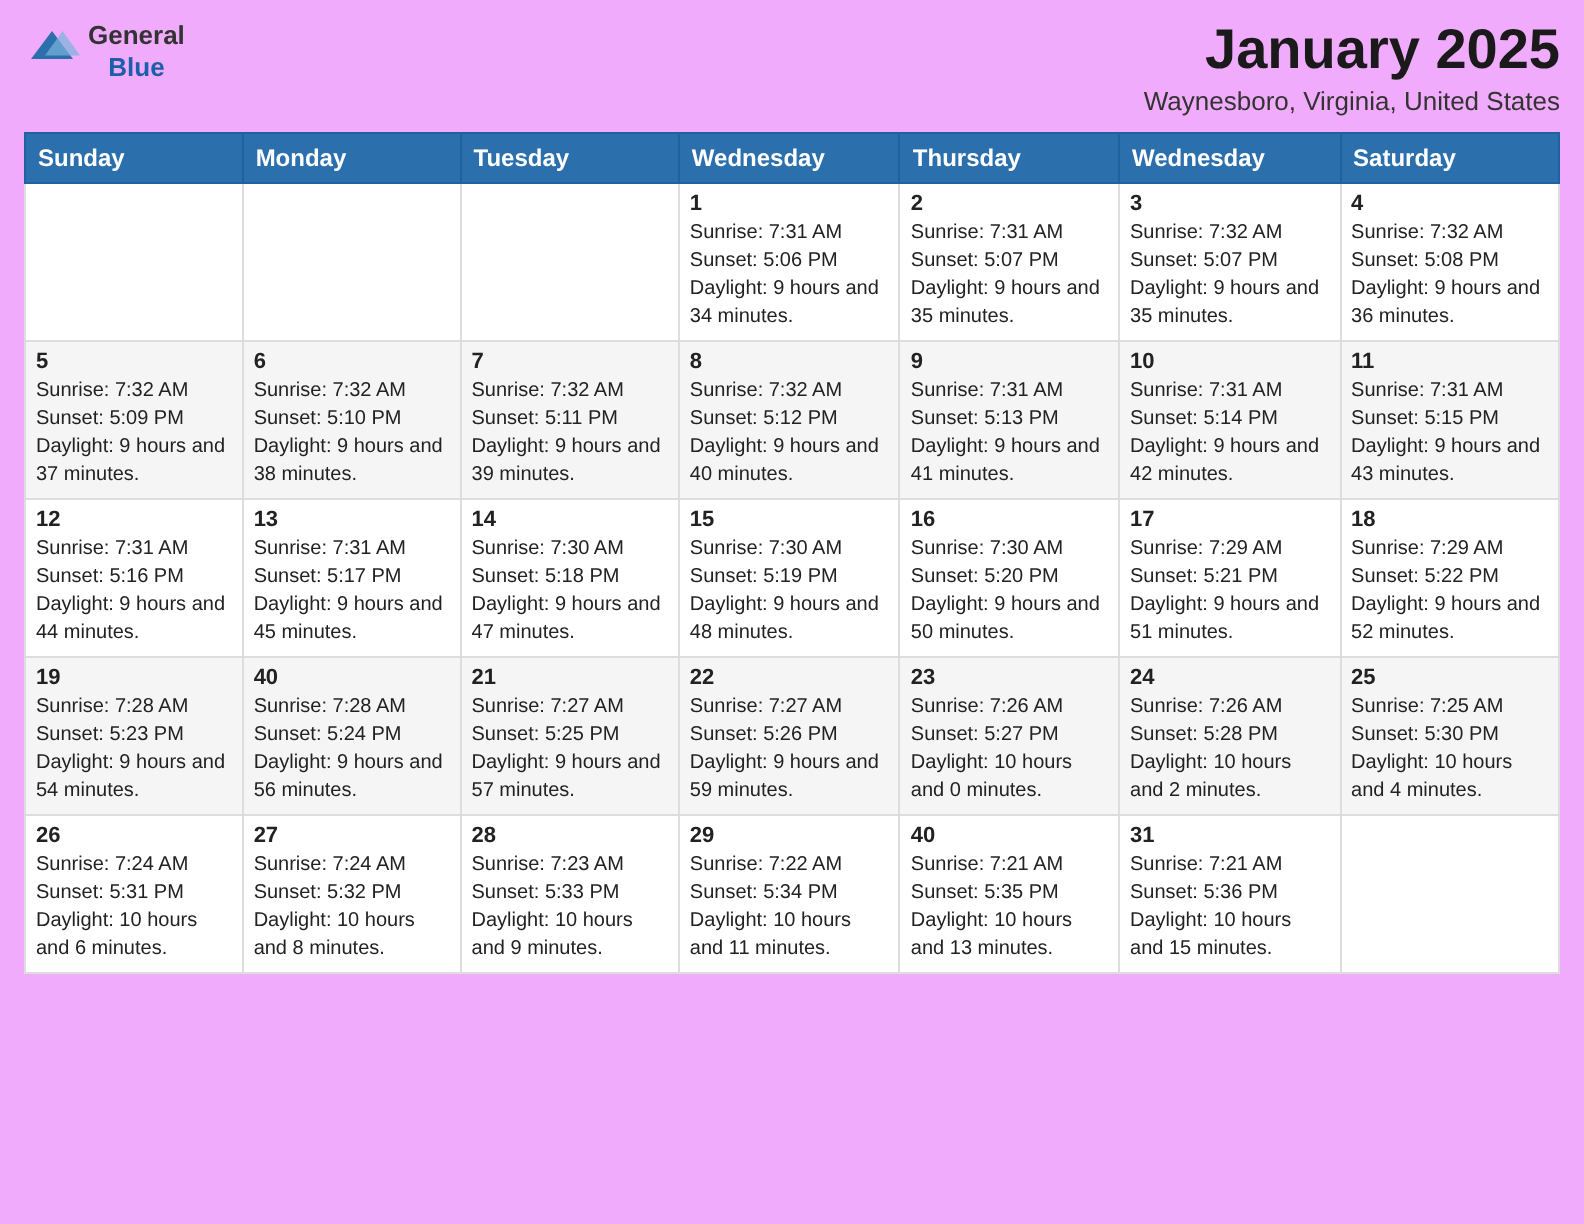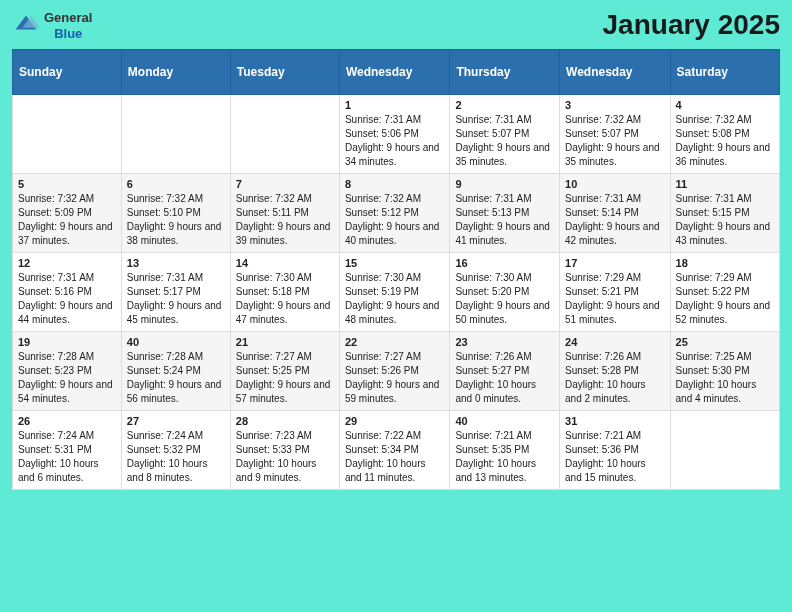--- a/index.html
+++ b/index.html
@@ -6,21 +6,21 @@
     body {
       font-family: Arial, sans-serif;
       background: #fff;
       width: 792px;
       min-height: 612px;
       padding: 0;
     }
     .page {
       width: 792px;
       min-height: 612px;
-      background: #5eead4;
+      background: #f0abfc;
       padding: 10px 12px 10px 12px;
     }
     .header {
       display: flex;
       justify-content: space-between;
       align-items: flex-start;
       margin-bottom: 8px;
     }
     .logo {
       display: flex;
@@ -56,21 +56,21 @@
       width: 100%;
       border-collapse: collapse;
       border: 1px solid #ccc;
     }
     .calendar-table th {
       background-color: #2c6fad;
       color: #fff;
       font-size: 12px;
       font-weight: bold;
       text-align: left;
-      padding: 15px 6px;
+      padding: 5px 6px;
       border: 1px solid #2060a0;
     }
     .calendar-table td {
       vertical-align: top;
       width: 113px;
       min-height: 80px;
       padding: 4px 5px;
       border: 1px solid #ddd;
       font-size: 10px;
       color: #222;
@@ -104,20 +104,21 @@
         <polygon points="16,4 28,20 4,20" fill="#2c6fad"></polygon>
         <polygon points="22,4 32,18 12,18" fill="#7ab3d8" opacity="0.7"></polygon>
       </svg>
       <div class="logo-text">
         <div class="logo-general">General</div>
         <div class="logo-blue">Blue</div>
       </div>
     </div>
     <div class="title-block">
       <div class="calendar-title">January 2025</div>
+      <div class="calendar-subtitle">Waynesboro, Virginia, United States</div>
     </div>
   </div>
 
   <table class="calendar-table">
     <thead>
       <tr>
         <th>Sunday</th>
         <th>Monday</th>
         <th>Tuesday</th>
         <th>Wednesday</th>

